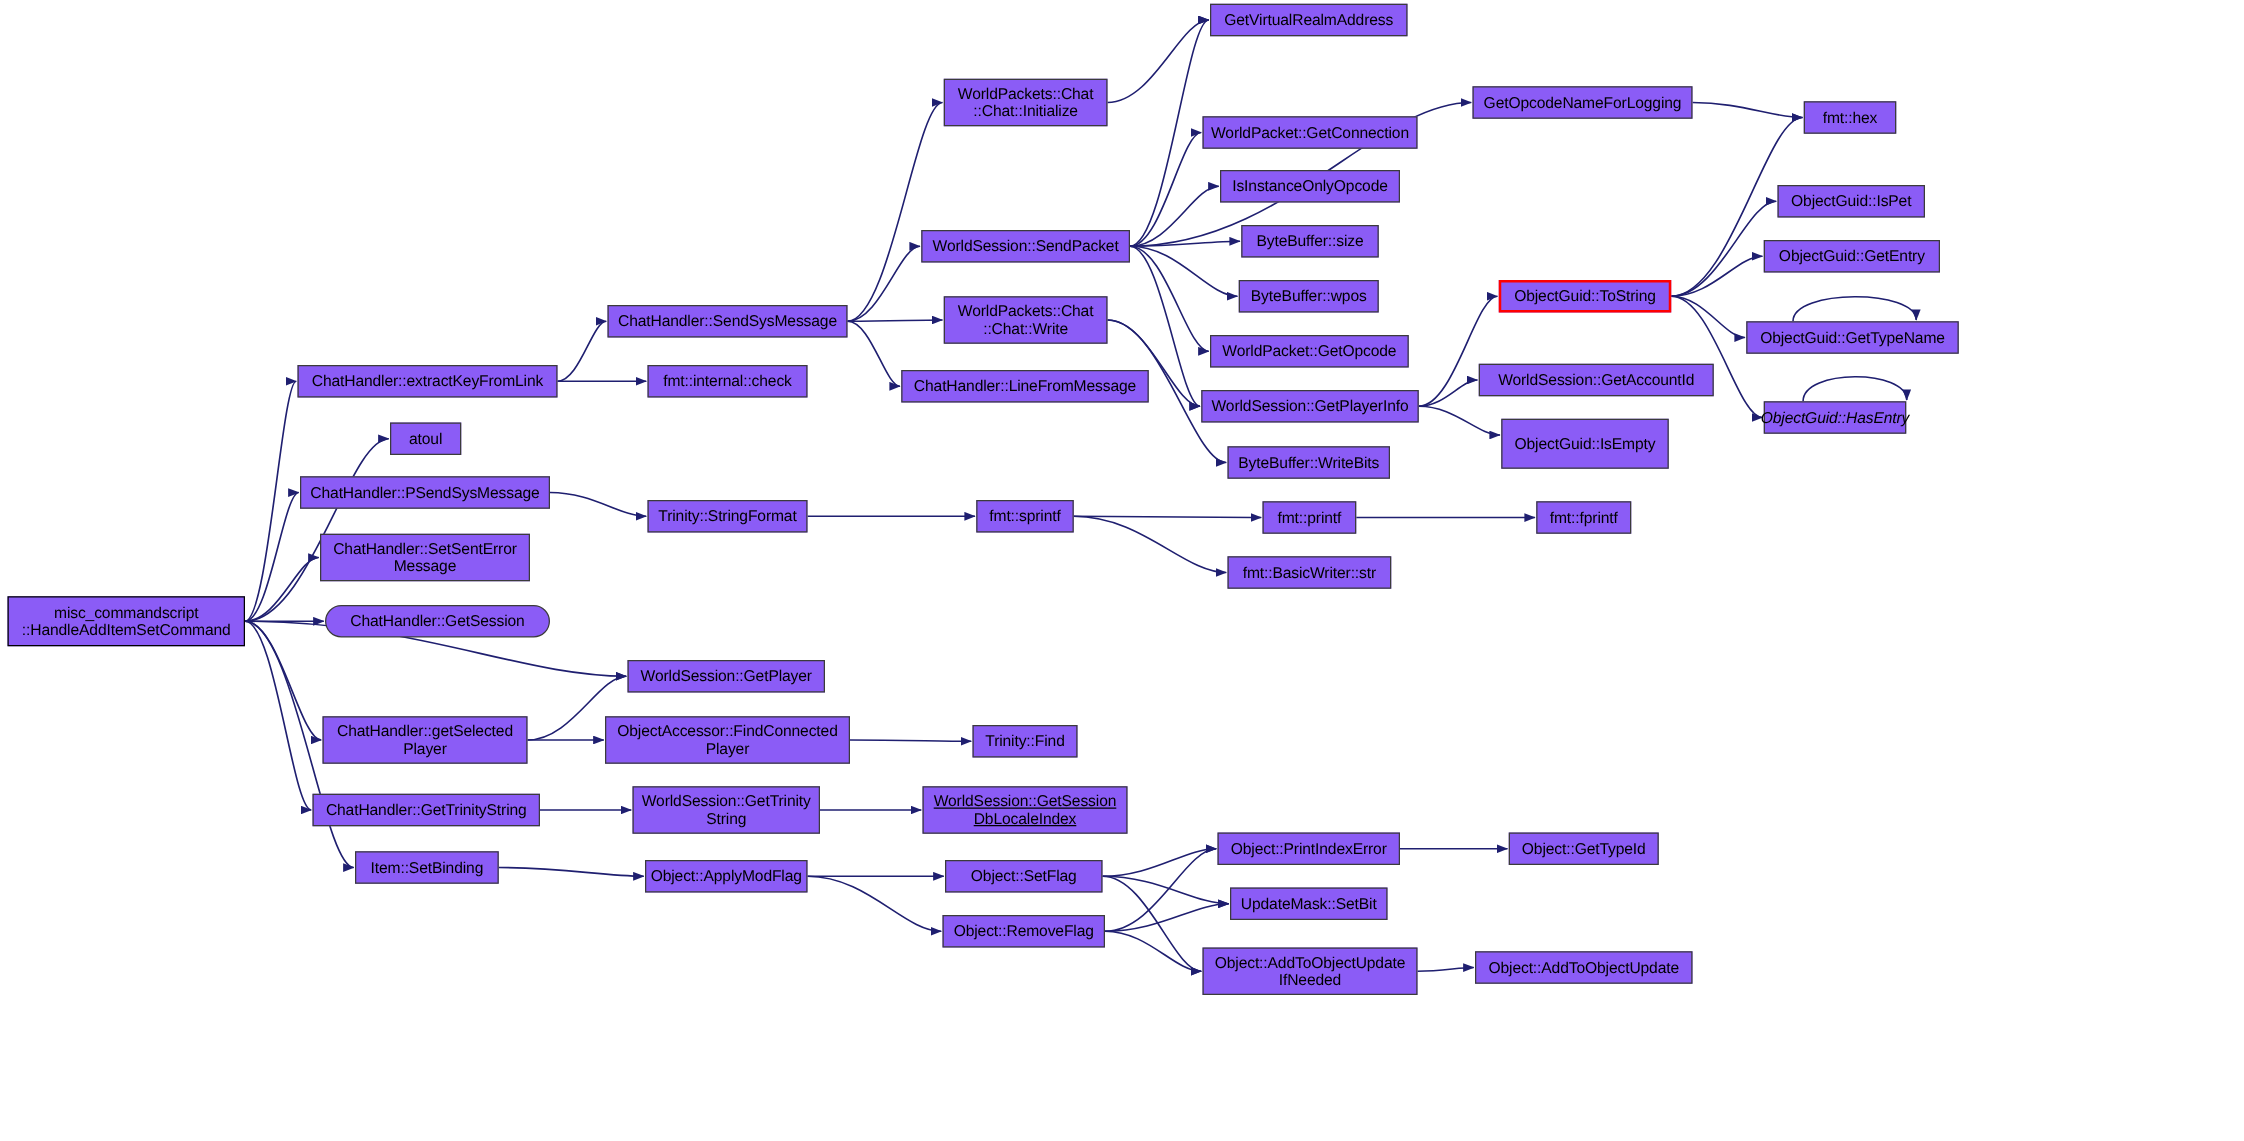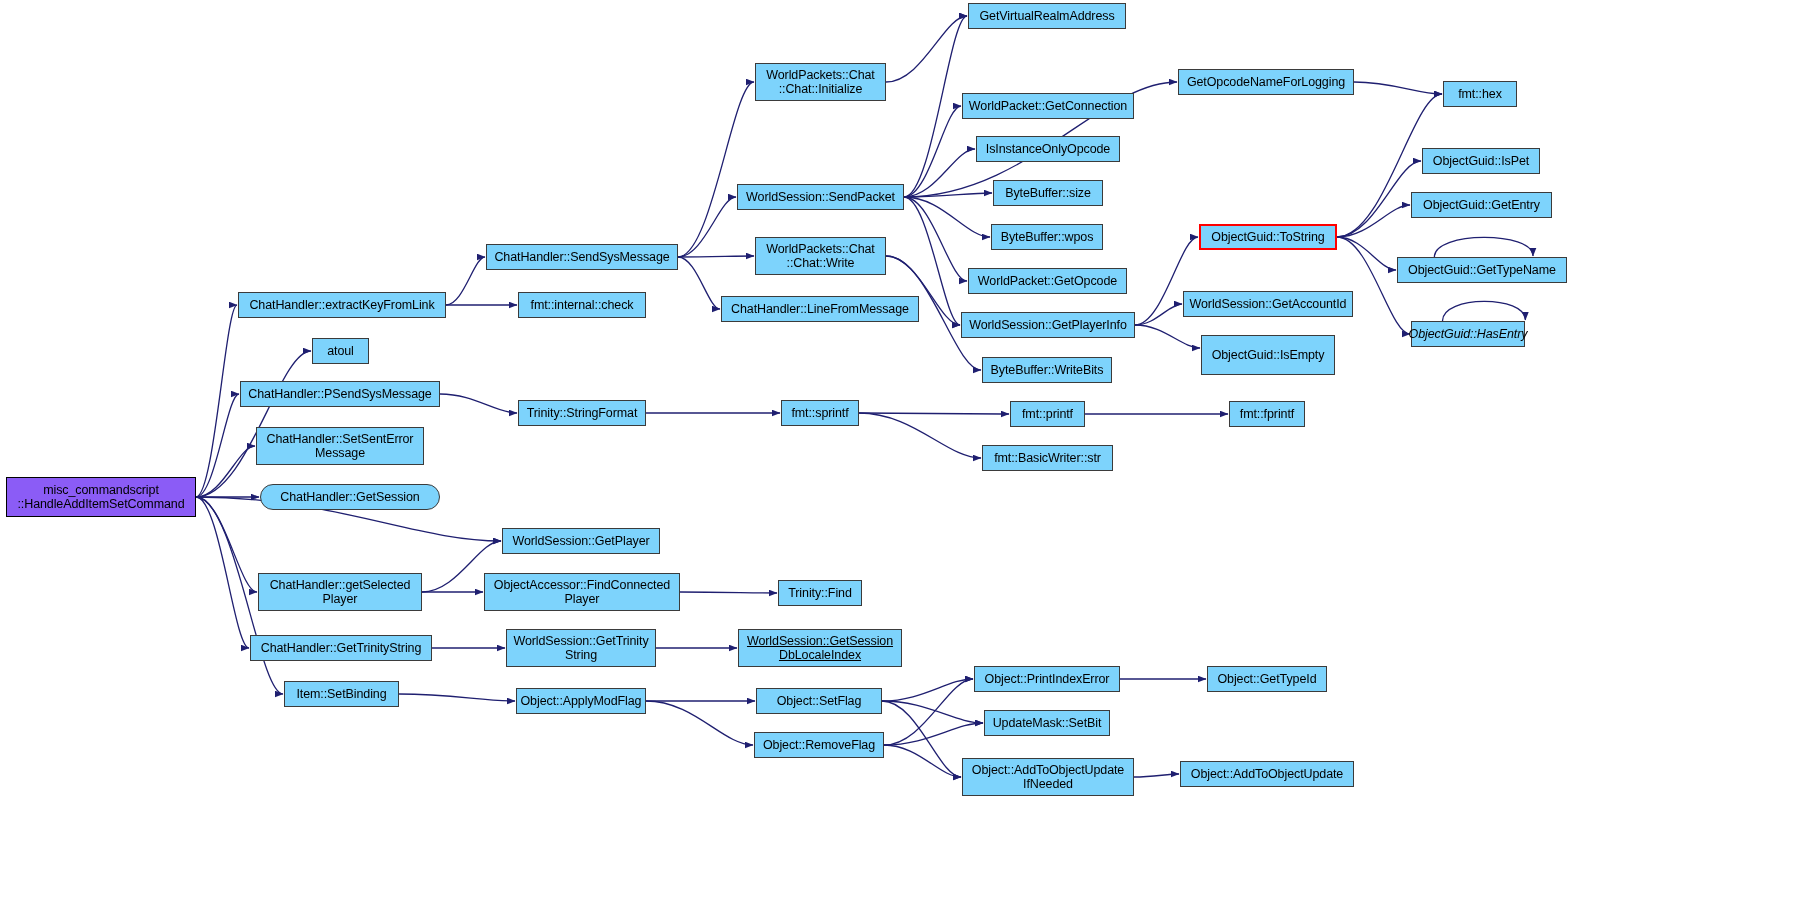--- a/index.html
+++ b/index.html
@@ -3,21 +3,21 @@
 <meta charset="utf-8">
 <style>
   html,body{margin:0;padding:0;background:#ffffff;}
   body{font-family:"Liberation Sans", sans-serif;}
   #canvas{position:relative;width:1795px;height:913px;background:#ffffff;overflow:hidden;}
   svg.edges{position:absolute;left:0;top:0;width:1795px;height:913px;pointer-events:none;}
   .node{
     position:absolute;
     box-sizing:border-box;
     border:1px solid #3b3b3b;
-    background:#7dd3fc;
+    background:#8b5cf6;
     color:#000000;
     display:flex;
     align-items:center;
     justify-content:center;
     text-align:center;
     font-size:12.5px;
     line-height:14px;
     letter-spacing:-0.1px;
     white-space:pre-line;
     padding:1px 3px;
@@ -143,21 +143,21 @@
       <div class="node" style="left: 968px; top: 268px; width: 159px; height: 26px;">WorldPacket::GetOpcode</div>
       <div class="node" style="left: 961px; top: 312px; width: 174px; height: 26px;">WorldSession::GetPlayerInfo</div>
       <div class="node" style="left: 982px; top: 357px; width: 130px; height: 26px;">ByteBuffer::WriteBits</div>
       <div class="node" style="left: 1010px; top: 401px; width: 75px; height: 26px;">fmt::printf</div>
       <div class="node" style="left: 982px; top: 445px; width: 131px; height: 26px;">fmt::BasicWriter::str</div>
       <div class="node" style="left: 974px; top: 666px; width: 146px; height: 26px;">Object::PrintIndexError</div>
       <div class="node" style="left: 984px; top: 710px; width: 126px; height: 26px;">UpdateMask::SetBit</div>
       <div class="node" style="left: 962px; top: 758px; width: 172px; height: 38px;">Object::AddToObjectUpdate
 IfNeeded</div>
       <div class="node" style="left: 1178px; top: 69px; width: 176px; height: 26px;">GetOpcodeNameForLogging</div>
-      <div class="node" style="left: 1183px; top: 291px; width: 170px; height: 26px;">WorldSession::GetAccountId</div>
+      <div class="node" style="left: 1183px; top: 291px; width: 188px; height: 26px;">WorldSession::GetAccountId</div>
       <div class="node" style="left: 1201px; top: 335px; width: 134px; height: 40px;">ObjectGuid::IsEmpty</div>
       <div class="node highlight" style="left: 1199px; top: 224px; width: 138px; height: 26px;">ObjectGuid::ToString</div>
       <div class="node" style="left: 1207px; top: 666px; width: 120px; height: 26px;">Object::GetTypeId</div>
       <div class="node" style="left: 1180px; top: 761px; width: 174px; height: 26px;">Object::AddToObjectUpdate</div>
       <div class="node" style="left: 1443px; top: 81px; width: 74px; height: 26px;">fmt::hex</div>
       <div class="node" style="left: 1422px; top: 148px; width: 118px; height: 26px;">ObjectGuid::IsPet</div>
       <div class="node" style="left: 1411px; top: 192px; width: 141px; height: 26px;">ObjectGuid::GetEntry</div>
       <div class="node" style="left: 1397px; top: 257px; width: 170px; height: 26px;">ObjectGuid::GetTypeName</div>
       <div class="node" style="left: 1411px; top: 321px; width: 114px; height: 26px; font-style: italic;">ObjectGuid::HasEntry</div>
       <div class="node" style="left: 1229px; top: 401px; width: 76px; height: 26px;">fmt::fprintf</div>

